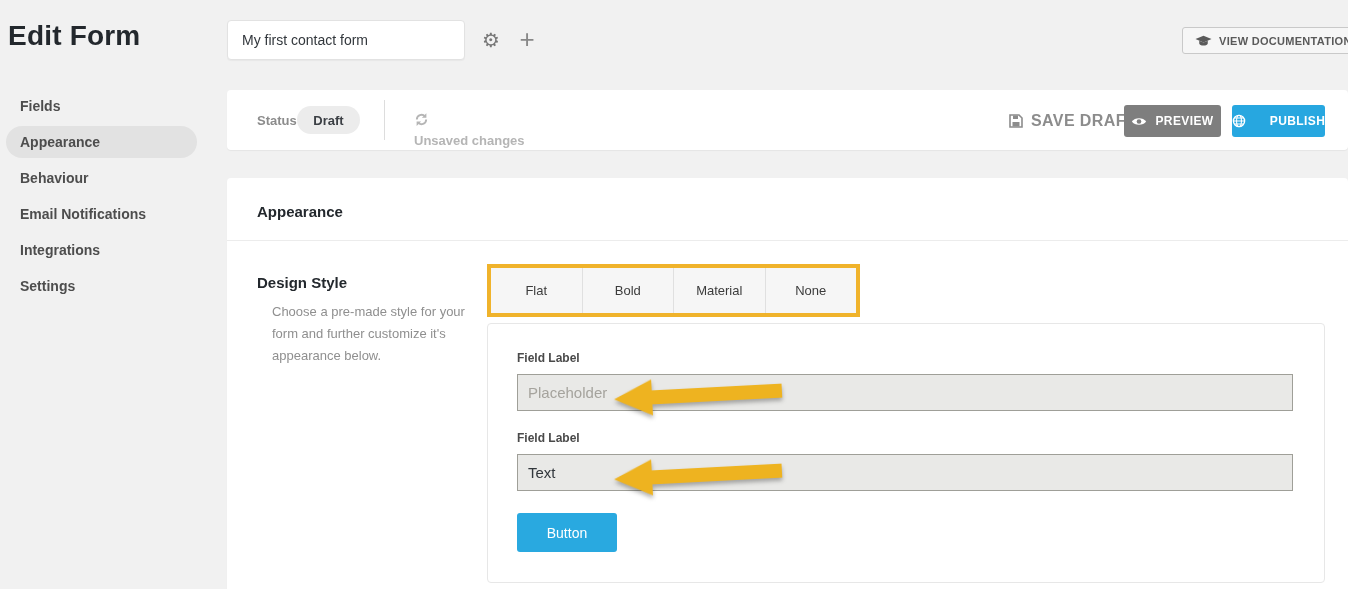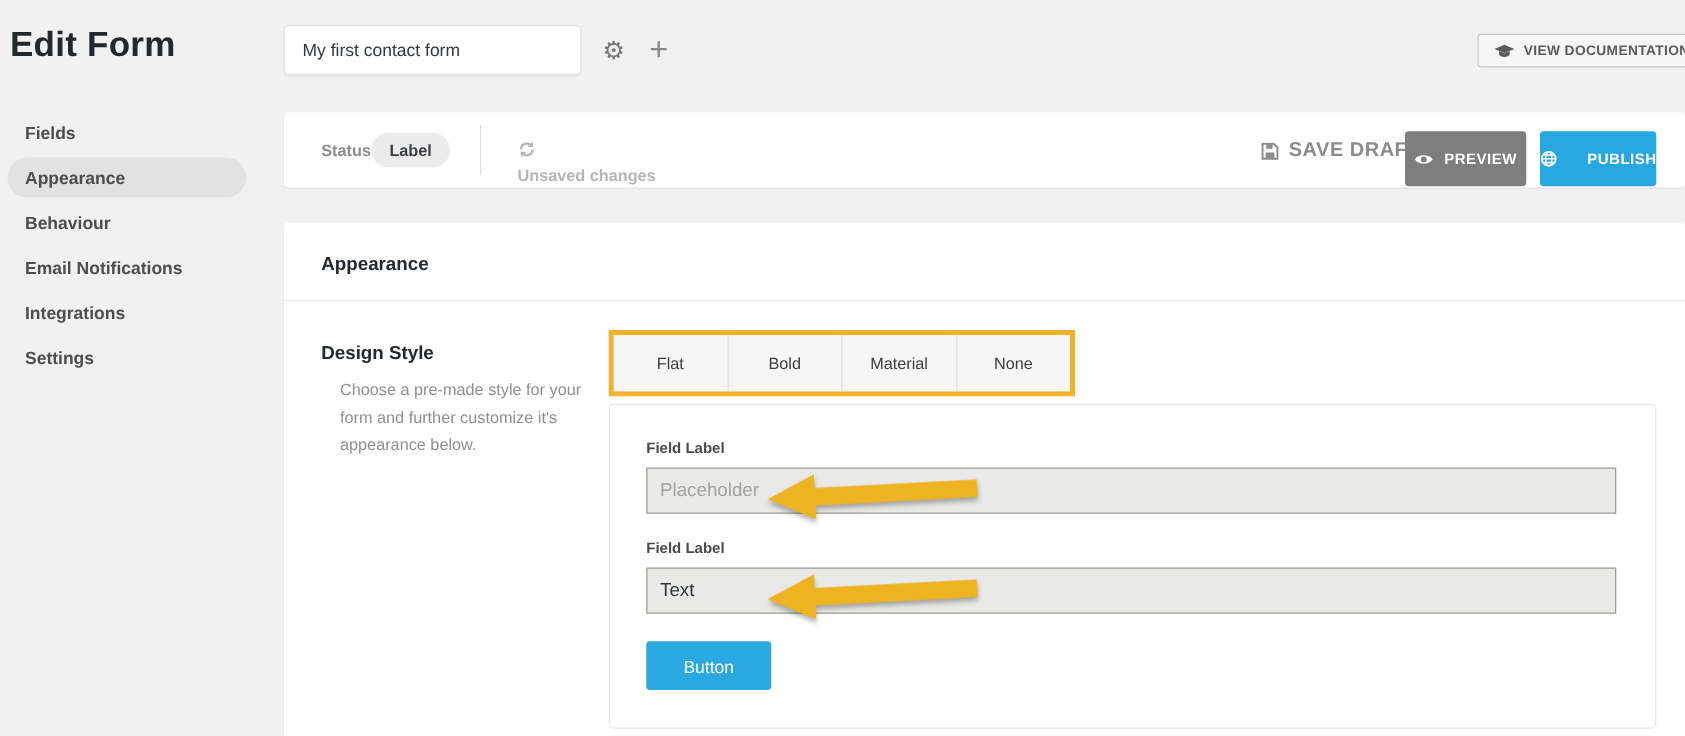--- a/index.html
+++ b/index.html
@@ -72,21 +72,21 @@
   }
   #toolbar-divider { left: 384px; top: 100px; width: 1px; height: 40px; background: #ddd; }
   #unsaved-wrap { left: 414px; top: 112px; display: flex; align-items: flex-start; gap: 6px; flex-direction: column; }
   #unsaved-wrap .txt { font-size: 13px; font-weight: 600; color: #b5b5b5; }
   #save-draft-button {
     left: 1009px; top: 110px; height: 22px;
     display: flex; align-items: center; gap: 8px; cursor: pointer;
     font-size: 16px; font-weight: 700; color: #8c8c8c; letter-spacing: 0.4px;
   }
   .toolbar-btn {
-    top: 105px; height: 44px; border-radius: 3px; border: none;
+    top: 105px; height: 32px; border-radius: 3px; border: none;
     display: flex; align-items: center; justify-content: center; gap: 8px;
     font-size: 12px; font-weight: 700; color: #fff; letter-spacing: 0.4px;
     cursor: pointer; font-family: "Liberation Sans", sans-serif;
   }
   #preview-button { left: 1124px; width: 97px; background: #7e7e7e; }
   #publish-button { left: 1232px; width: 93px; background: #27a7e0; gap: 24px; }
 
   
   #main-card {
     left: 227px; top: 178px; width: 1121px; height: 430px;
@@ -172,21 +172,21 @@
   <div class="side-item active">Appearance</div>
   <div class="side-item">Behaviour</div>
   <div class="side-item">Email Notifications</div>
   <div class="side-item">Integrations</div>
   <div class="side-item">Settings</div>
 </nav>
 
 <div class="abs" id="toolbar-card"></div>
 
 <div class="abs" id="status-label">Status</div>
-<div class="abs" id="status-badge">Label</div>
+<div class="abs" id="status-badge">Draft</div>
 <div class="abs" id="toolbar-divider"></div>
 
 <div class="abs" id="unsaved-wrap">
   <span>
     <svg width="15" height="15" viewBox="0 0 16 16">
       <path d="M3 8 A5 5 0 0 1 11.8 4.8" fill="none" stroke="#b5b5b5" stroke-width="2"></path>
       <path d="M13.2 1.2 V6 H8.4 Z" fill="#b5b5b5"></path>
       <path d="M13 8 A5 5 0 0 1 4.2 11.2" fill="none" stroke="#b5b5b5" stroke-width="2"></path>
       <path d="M2.8 14.8 V10 H7.6 Z" fill="#b5b5b5"></path>
     </svg>

